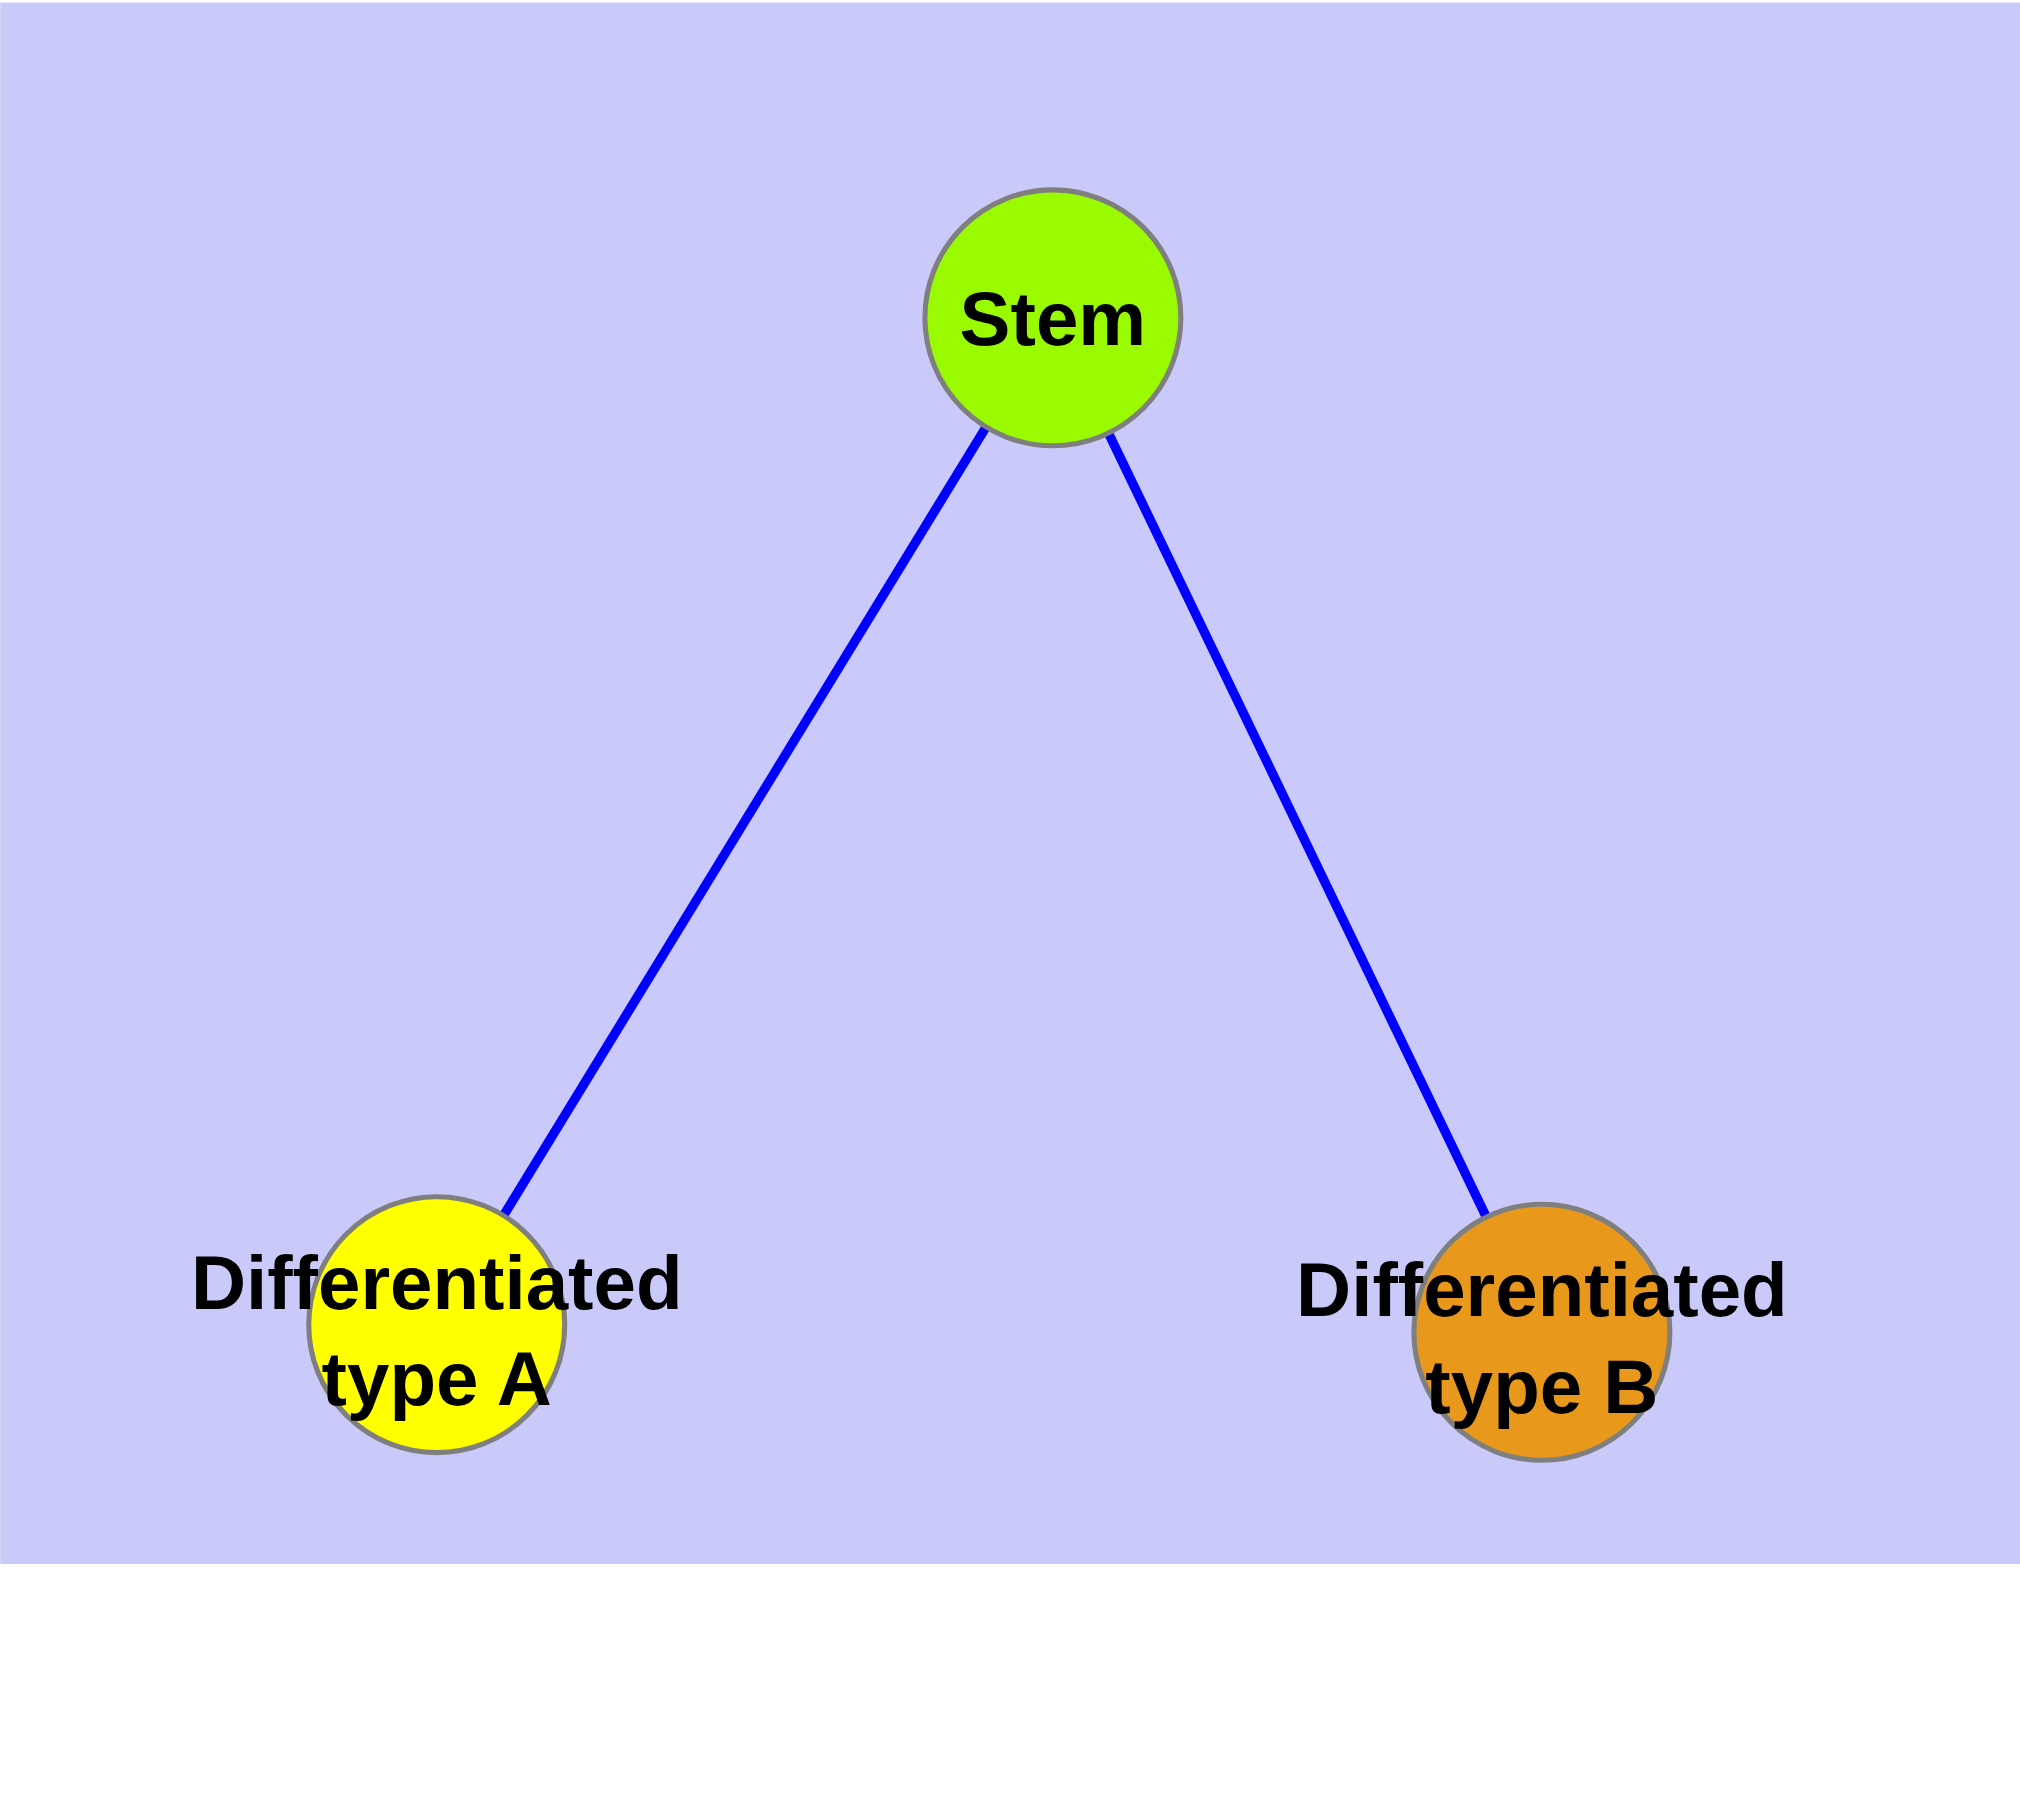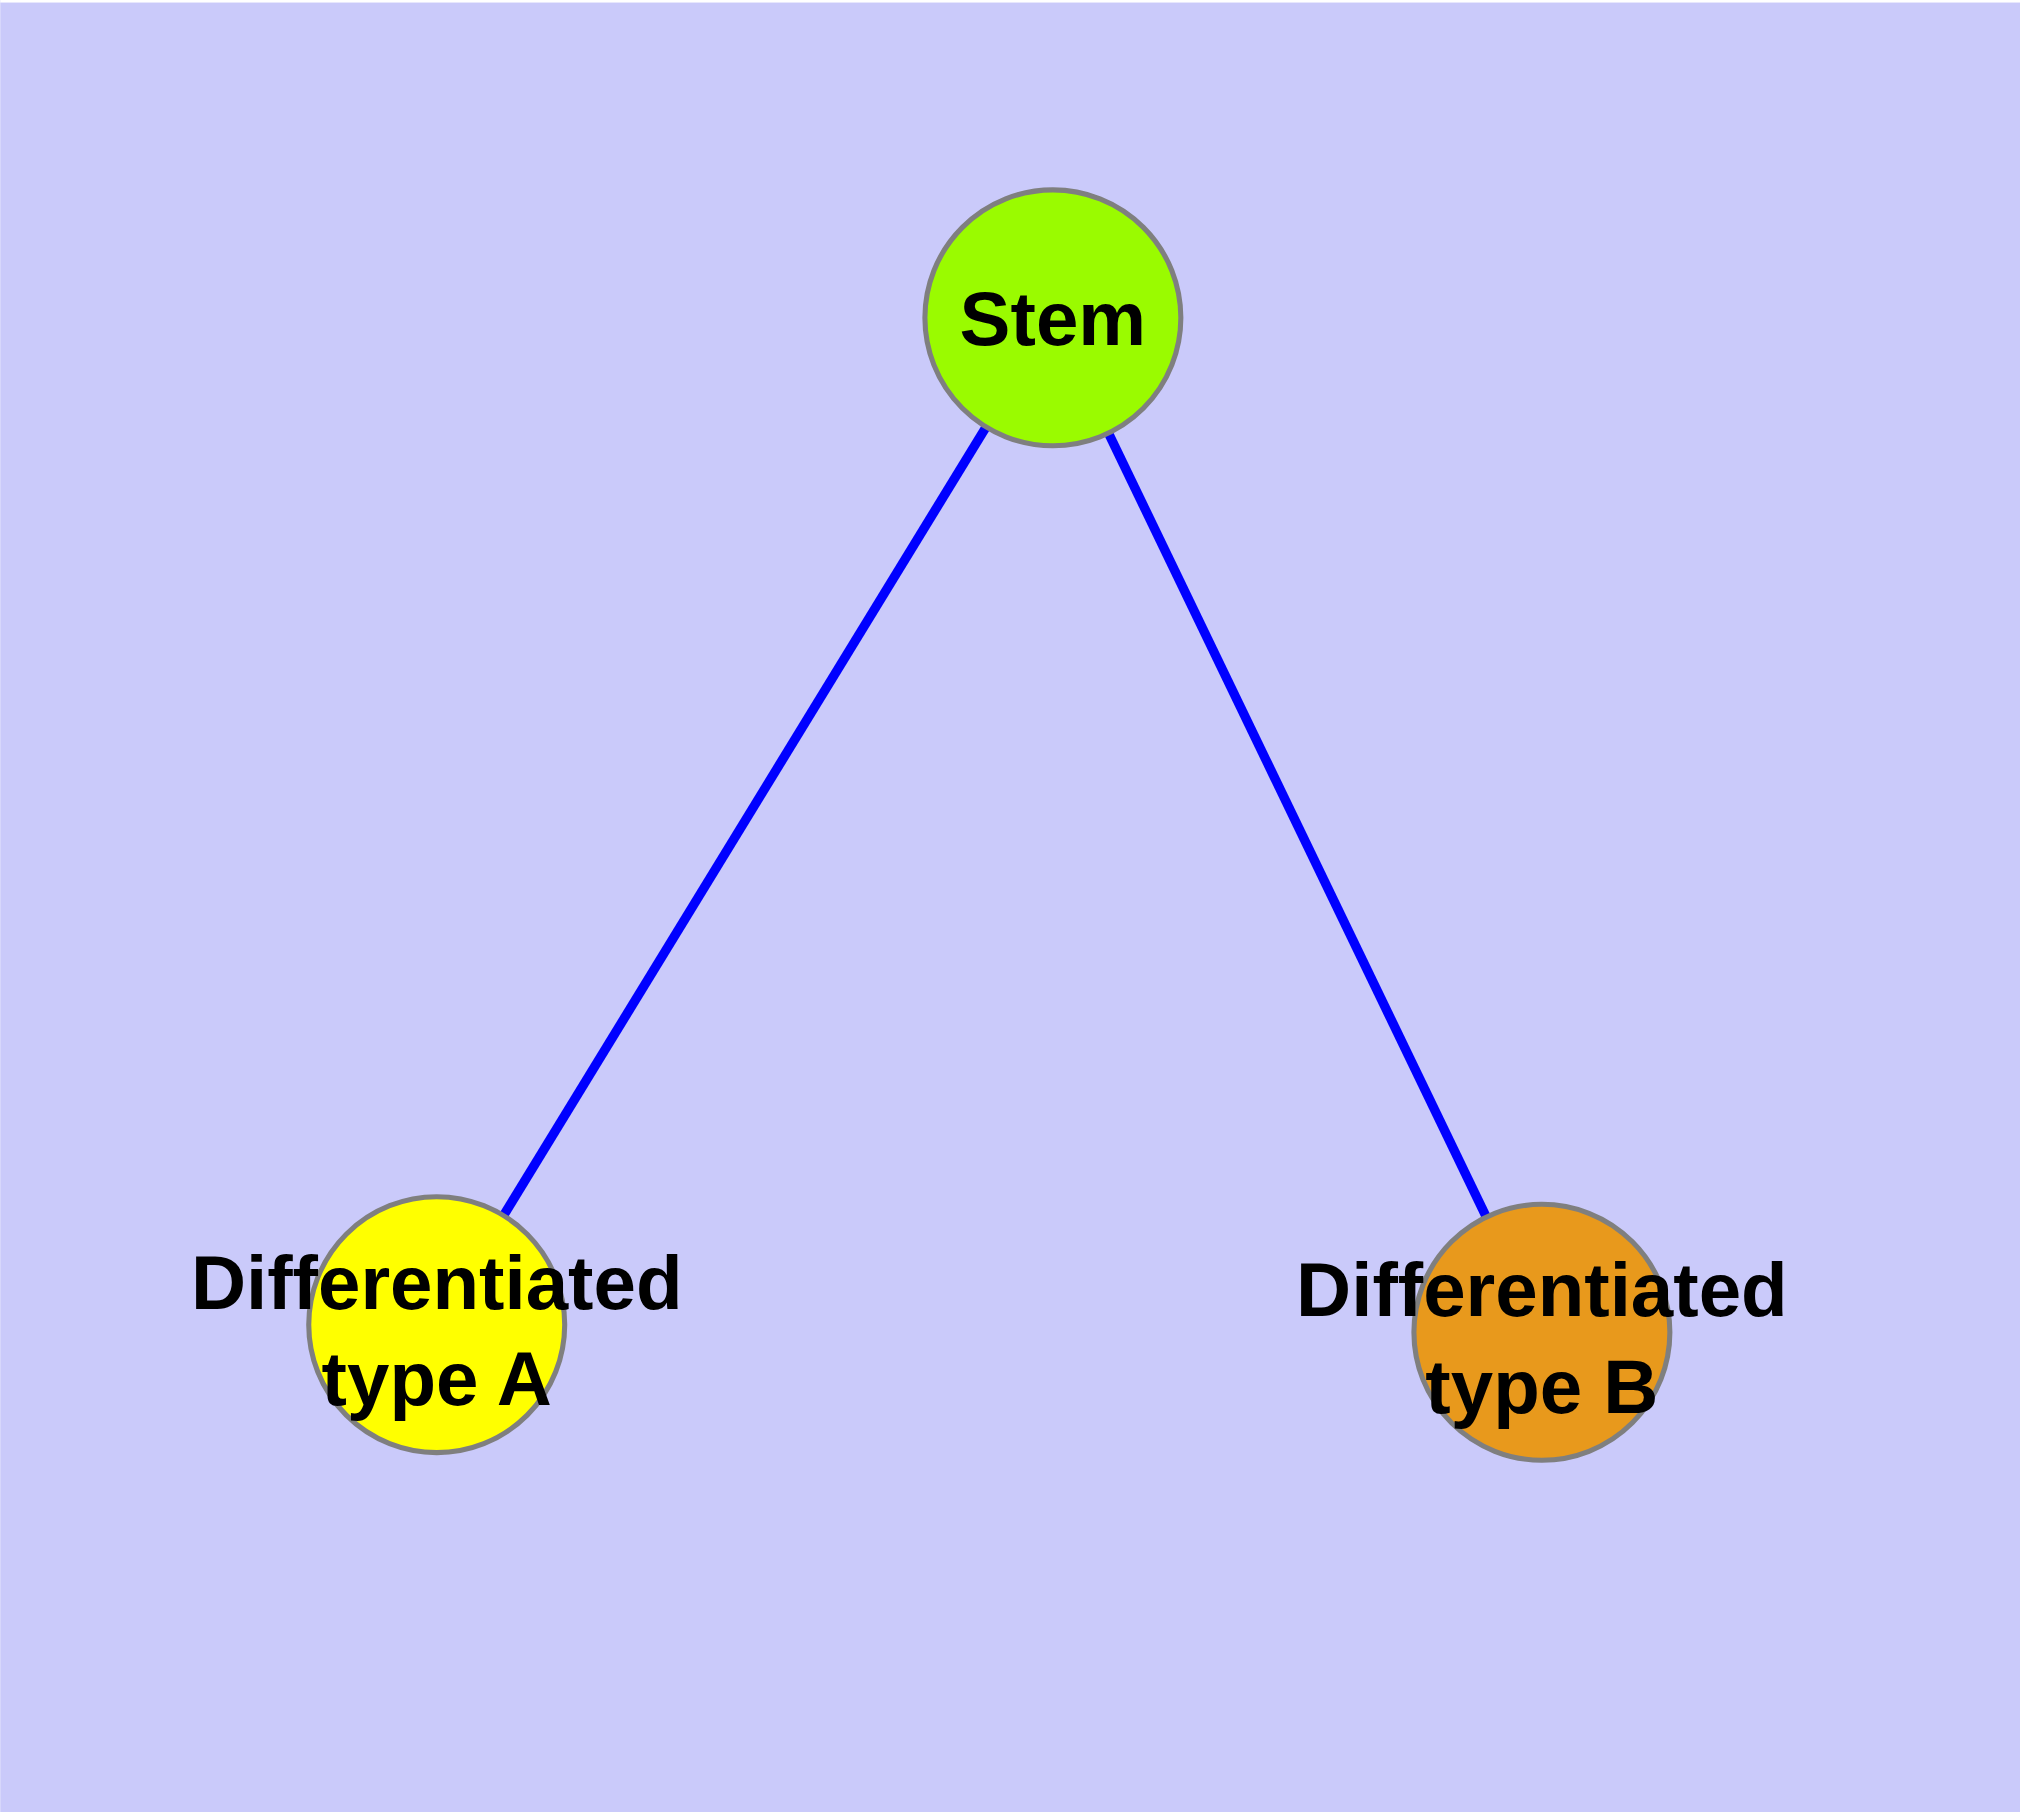--- a/index.html
+++ b/index.html
@@ -2,21 +2,21 @@
 <html style="font-size:13.6px"><head>
 <meta charset="utf-8">
 <style>
   html, body {
     margin: 0;
     padding: 0;
     background: #ffffff;
   }
   .figure-wrap {
     width: 2021px;
-    height: 1812px;
+    height: 1564px;
     position: relative;
   }
   svg {
     display: block;
   }
   .node-label {
     font-family: "Liberation Sans", sans-serif;
     font-weight: bold;
     font-size: 90px;
     text-anchor: middle;

